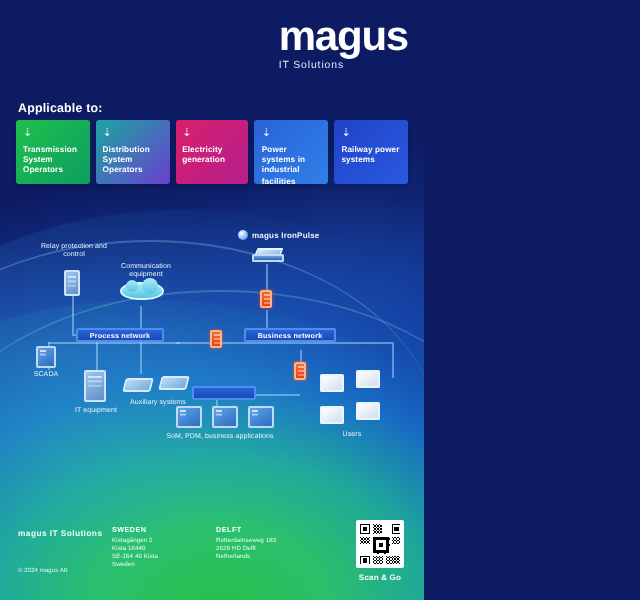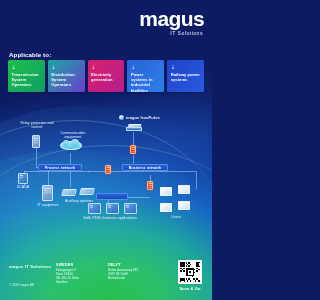--- a/index.html
+++ b/index.html
@@ -39,21 +39,21 @@
     position:absolute; left:-40px; top:145px;
     width:300px; height:190px;
     border-top:1.2px solid rgba(150,235,220,.25);
     border-radius:50%;
   }
 
   
   #header { position:absolute; left:0; top:0; width:100%; height:46px; }
   #logo {
     position:absolute; right:8px; top:9px;
-    text-align:right; color:#fff;
+    color:#fff;
   }
   #logo .word {
     font-size:21px; font-weight:bold; letter-spacing:-0.6px;
     line-height:20px; color:#ffffff;
   }
   #logo .sub {
     font-size:5.2px; letter-spacing:.45px; color:#dfe6ff;
     margin-top:1px; margin-right:1px;
   }
 

